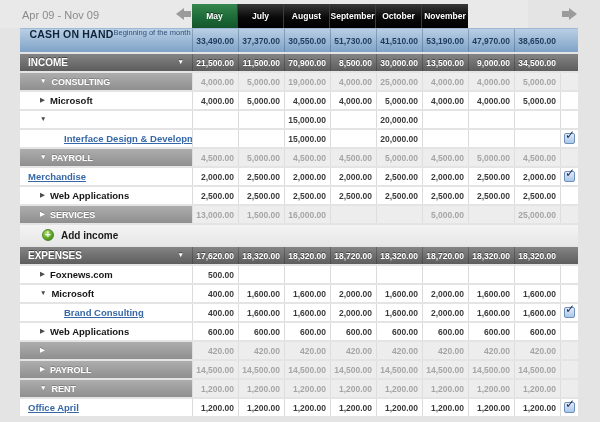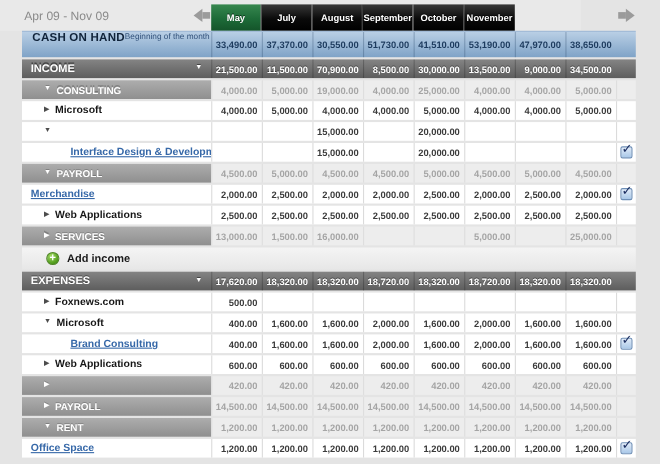--- a/index.html
+++ b/index.html
@@ -389,21 +389,21 @@
       <div class="cell-val">1,200.00</div>
       <div class="cell-val">1,200.00</div>
       <div class="cell-val">1,200.00</div>
       <div class="cell-val">1,200.00</div>
       <div class="cell-val">1,200.00</div>
       <div class="cell-val">1,200.00</div>
       <div class="cell-check"></div>
     </div>
     <div class="row row-link">
       <div class="cell-label">
-        <a>Office Space</a>
+        <a>Office April</a>
       </div>
       <div class="cell-val">1,200.00</div>
       <div class="cell-val">1,200.00</div>
       <div class="cell-val">1,200.00</div>
       <div class="cell-val">1,200.00</div>
       <div class="cell-val">1,200.00</div>
       <div class="cell-val">1,200.00</div>
       <div class="cell-val">1,200.00</div>
       <div class="cell-val">1,200.00</div>
       <div class="cell-check">

